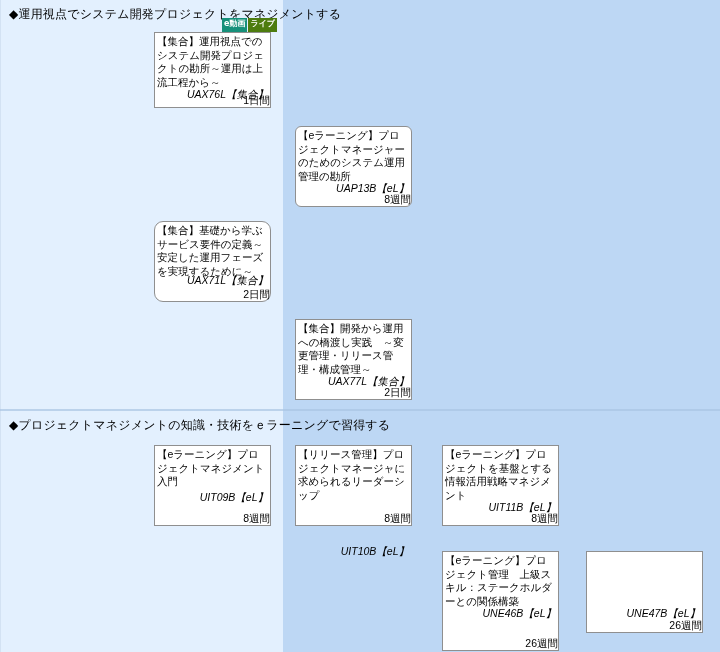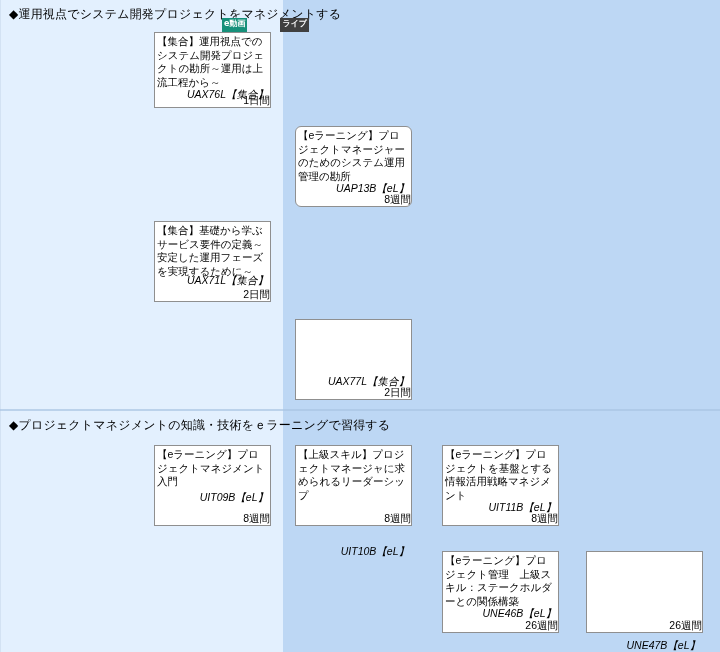--- a/index.html
+++ b/index.html
@@ -54,68 +54,69 @@
 </head>
 <body>
 
 <div class="col-left"></div>
 <div class="divider"></div>
 
 <div class="section-title" style="top:6px;">◆運用視点でシステム開発プロジェクトをマネジメントする</div>
 
 <div class="badges">
   <span class="badge" style="background:#16907a;">e動画</span>
-  <span class="badge" style="background:#404040;margin-left:32px;">ライブ</span>
+  <span class="badge" style="background:#4d7c0f;">ライブ</span>
 </div>
 
 <div class="card" style="left:154px; top:32px; height:76px;">
   <span class="title">【集合】運用視点でのシステム開発プロジェクトの勘所～運用は上流工程から～</span>
   <span class="code" style="top:55px;">UAX76L【集合】</span>
   <span class="dur">1日間</span>
 </div>
 
 <div class="card" style="left:295px; top:126px; height:81px;border-radius:6px;">
   <span class="title">【eラーニング】プロジェクトマネージャーのためのシステム運用管理の勘所</span>
   <span class="code" style="top:55px;">UAP13B【eL】</span>
   <span class="dur">8週間</span>
 </div>
 
-<div class="card" style="left:154px; top:221px; height:81px;">
+<div class="card" style="left:154px; top:221px; height:81px;border-radius:9px;">
   <span class="title">【集合】基礎から学ぶサービス要件の定義～安定した運用フェーズを実現するために～</span>
   <span class="code" style="top:52px;text-align:right;">UAX71L【集合】</span>
   <span class="dur">2日間</span>
 </div>
 
 <div class="card" style="left:295px; top:319px; height:81px;">
+  <span class="title">【集合】開発から運用への橋渡し実践　～変更管理・リリース管理・構成管理～</span>
   <span class="code" style="top:55px;">UAX77L【集合】</span>
   <span class="dur">2日間</span>
 </div>
 
 <div class="section-title" style="top:417px;">◆プロジェクトマネジメントの知識・技術をｅラーニングで習得する</div>
 
 <div class="card" style="left:154px; top:445px; height:81px;">
   <span class="title">【eラーニング】プロジェクトマネジメント入門</span>
   <span class="code" style="top:45px;">UIT09B【eL】</span>
   <span class="dur">8週間</span>
 </div>
 
 <div class="card" style="left:295px; top:445px; height:81px;">
-  <span class="title">【上級スキル】プロジェクトマネージャに求められるリーダーシップ</span>
+  <span class="title">【リリース管理】プロジェクトマネージャに求められるリーダーシップ</span>
   <span class="code" style="top:55px;margin-top:44px;">UIT10B【eL】</span>
   <span class="dur">8週間</span>
 </div>
 
 <div class="card" style="left:442px; top:445px; height:81px;">
   <span class="title">【eラーニング】プロジェクトを基盤とする情報活用戦略マネジメント</span>
   <span class="code" style="top:55px;">UIT11B【eL】</span>
   <span class="dur">8週間</span>
 </div>
 
-<div class="card" style="left:442px; top:551px; height:82px;">
+<div class="card" style="left:442px; top:551px; height:100px;">
   <span class="title">【eラーニング】プロジェクト管理　上級スキル：ステークホルダーとの関係構築</span>
   <span class="code" style="top:55px;">UNE46B【eL】</span>
   <span class="dur">26週間</span>
 </div>
 
 <div class="card" style="left:586px; top:551px; height:82px;">
-  <span class="code" style="top:55px;margin-top:32px;">UNE47B【eL】</span>
+  <span class="code" style="top:55px;">UNE47B【eL】</span>
   <span class="dur">26週間</span>
 </div>
 
 </body></html>

